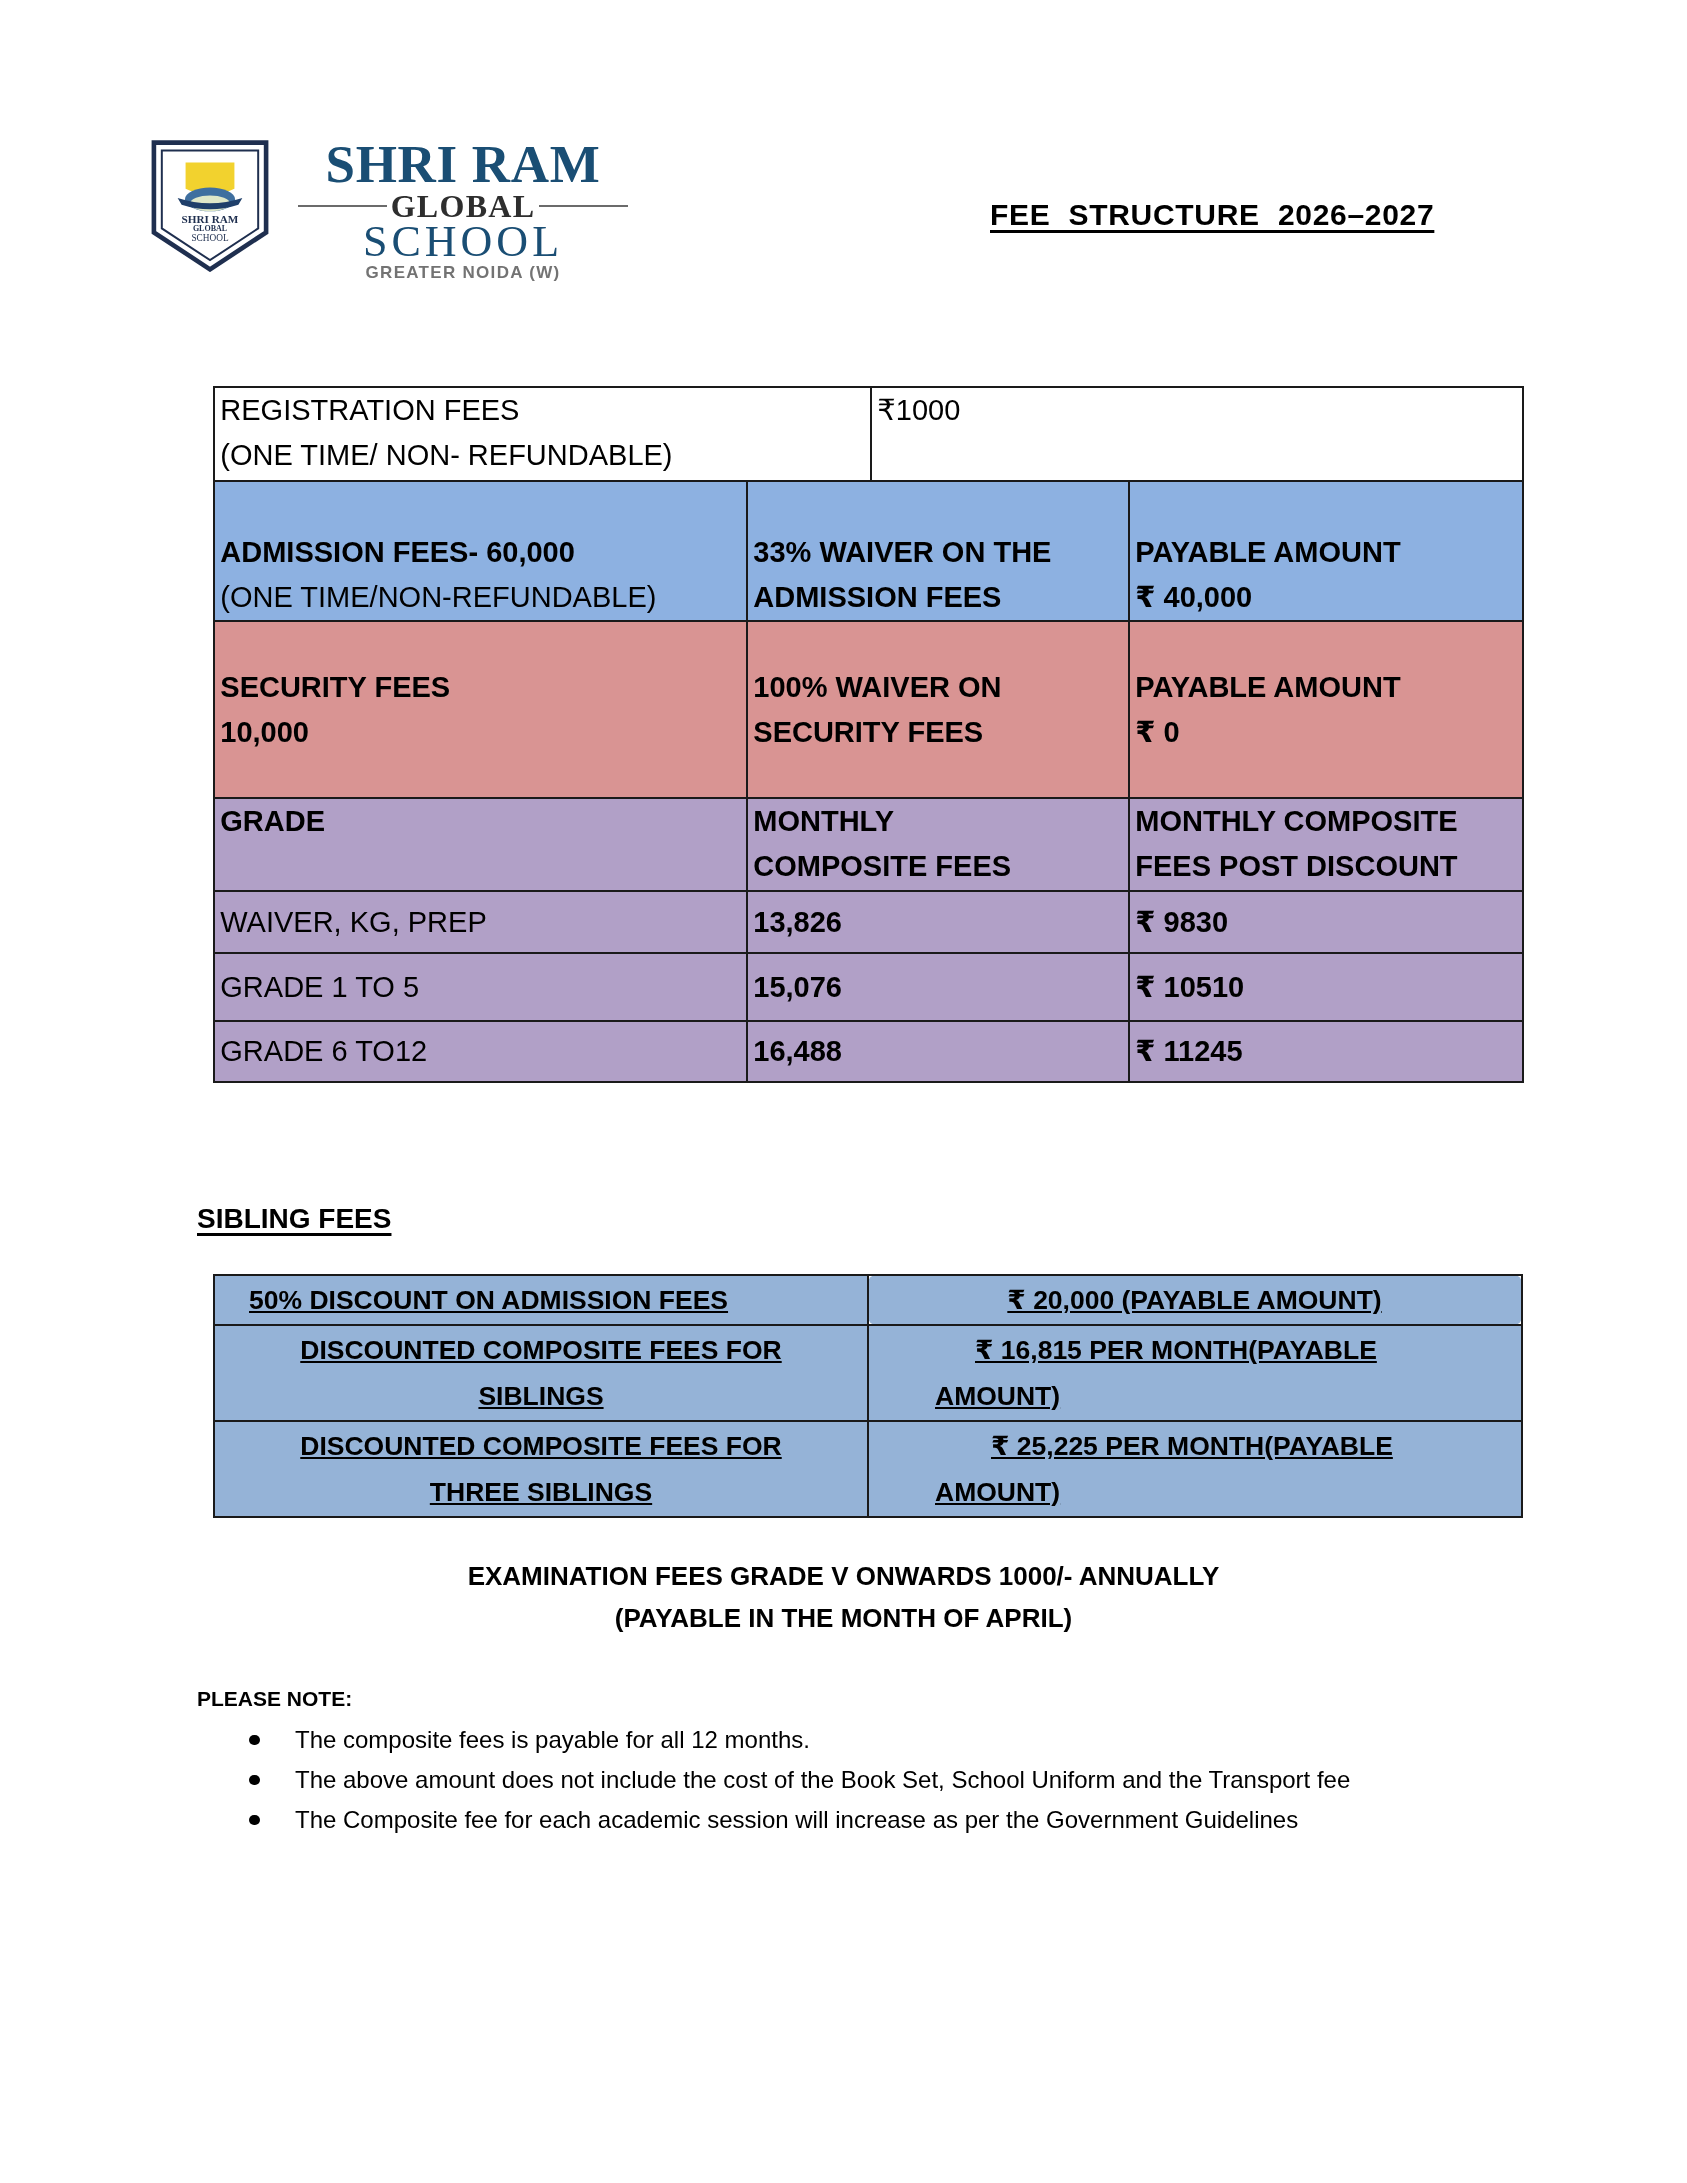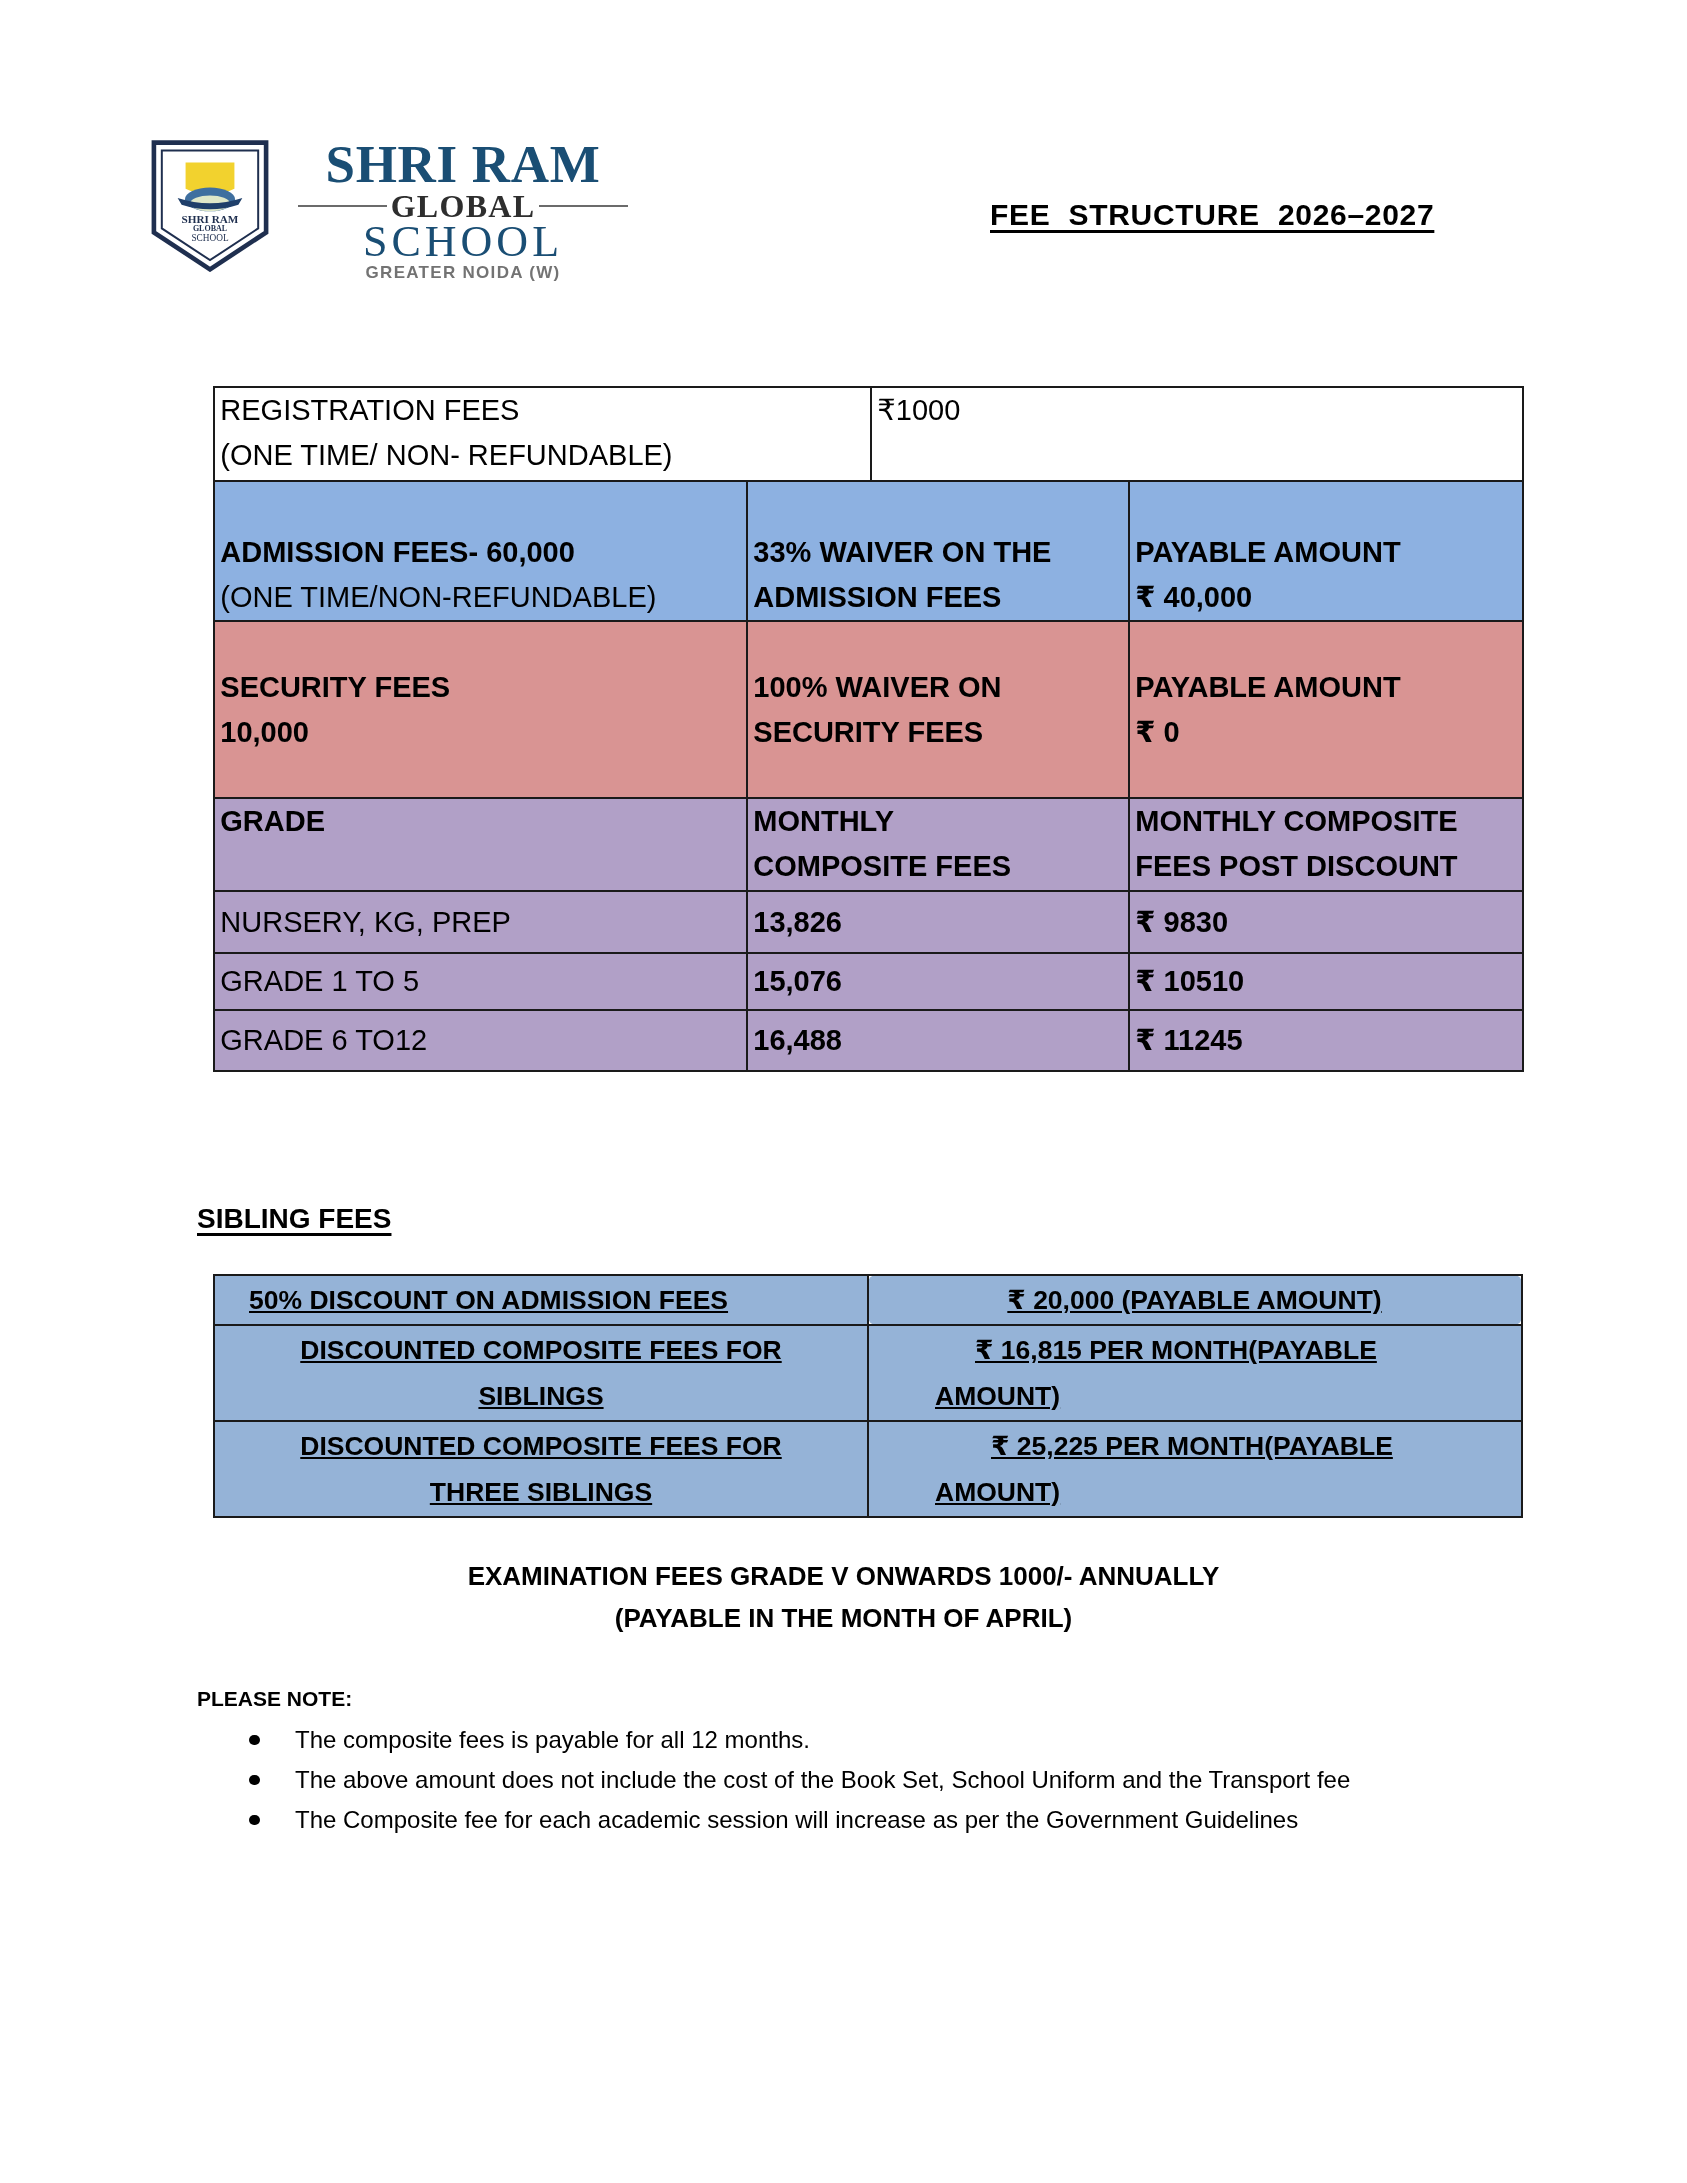--- a/index.html
+++ b/index.html
@@ -127,25 +127,25 @@
     <td colspan="2" class="bold">
       <div>MONTHLY</div>
       <div>COMPOSITE FEES</div>
     </td>
     <td class="bold">
       <div>MONTHLY COMPOSITE</div>
       <div>FEES POST DISCOUNT</div>
     </td>
   </tr>
   <tr class="row-grade" style="height:62px;">
-    <td>NURSERY, KG, PREP</td>
+    <td>WAIVER, KG, PREP</td>
     <td colspan="2" class="bold">13,826</td>
     <td class="bold">₹  9830</td>
   </tr>
-  <tr class="row-grade" style="height:57px;">
+  <tr class="row-grade" style="height:68px;">
     <td>GRADE 1 TO 5</td>
     <td colspan="2" class="bold">15,076</td>
     <td class="bold">₹  10510</td>
   </tr>
   <tr class="row-grade" style="height:61px;">
     <td>GRADE 6 TO12</td>
     <td colspan="2" class="bold">16,488</td>
     <td class="bold">₹  11245</td>
   </tr>
 </tbody>

